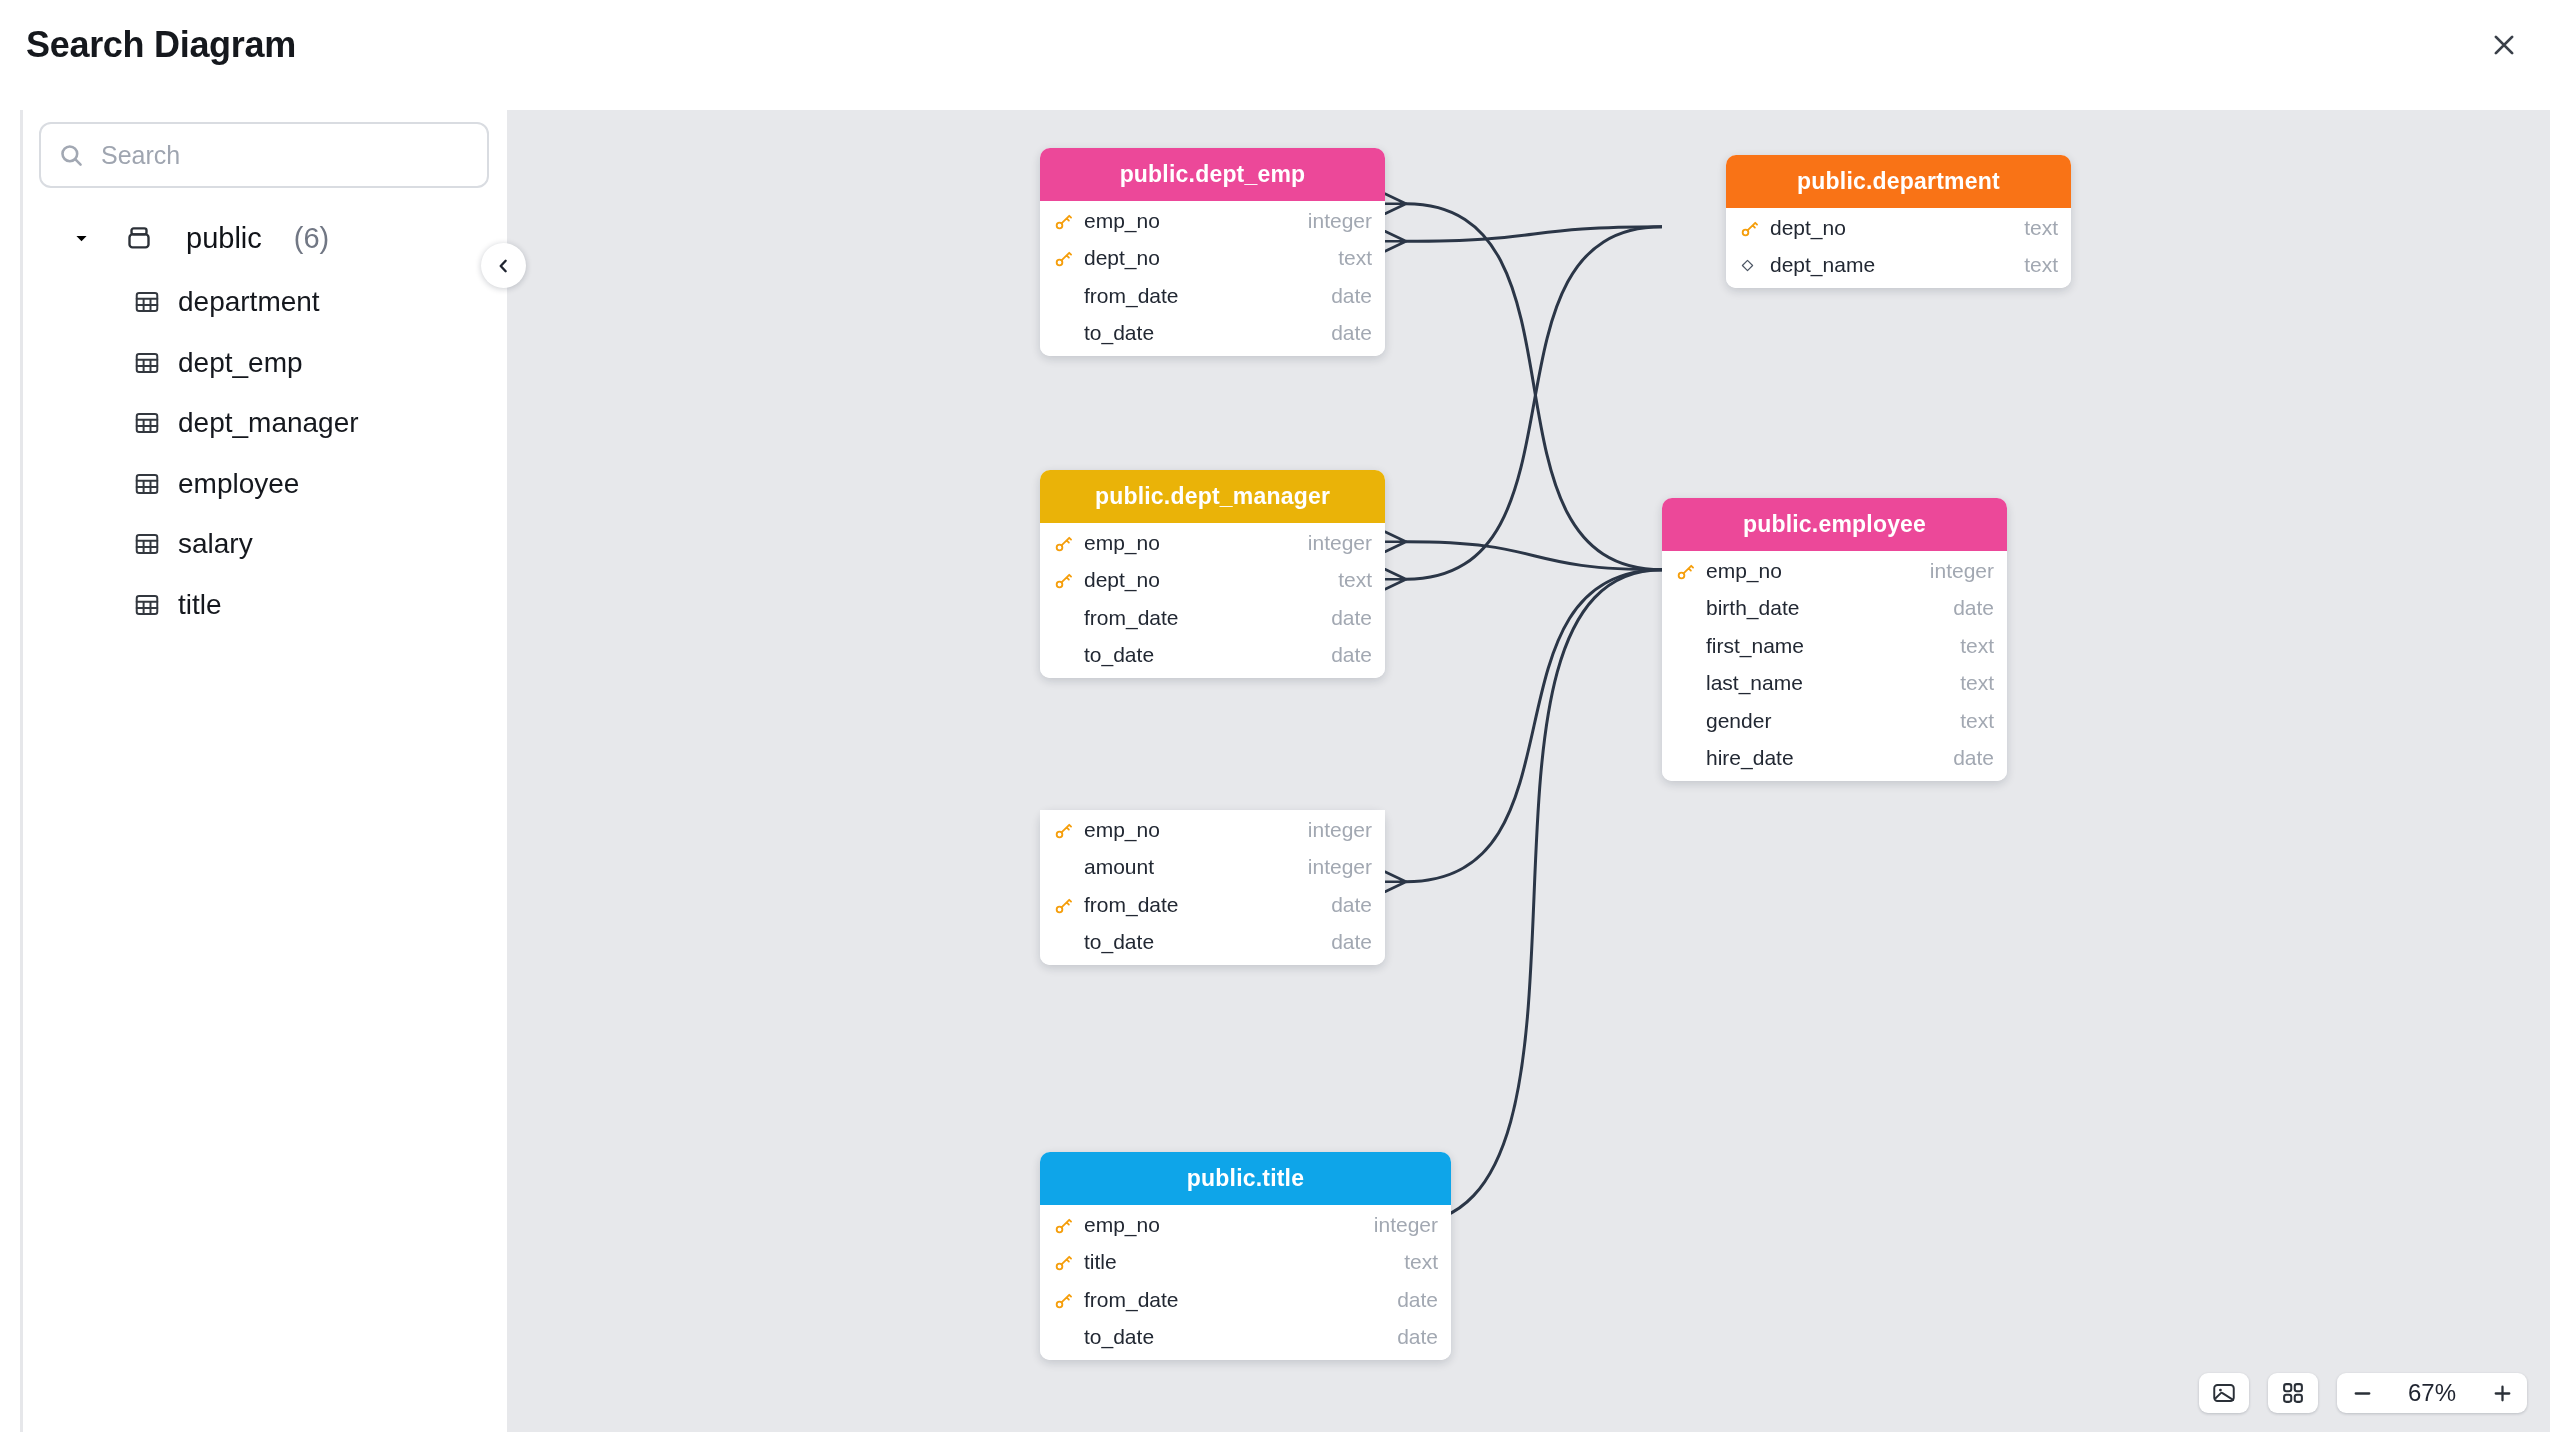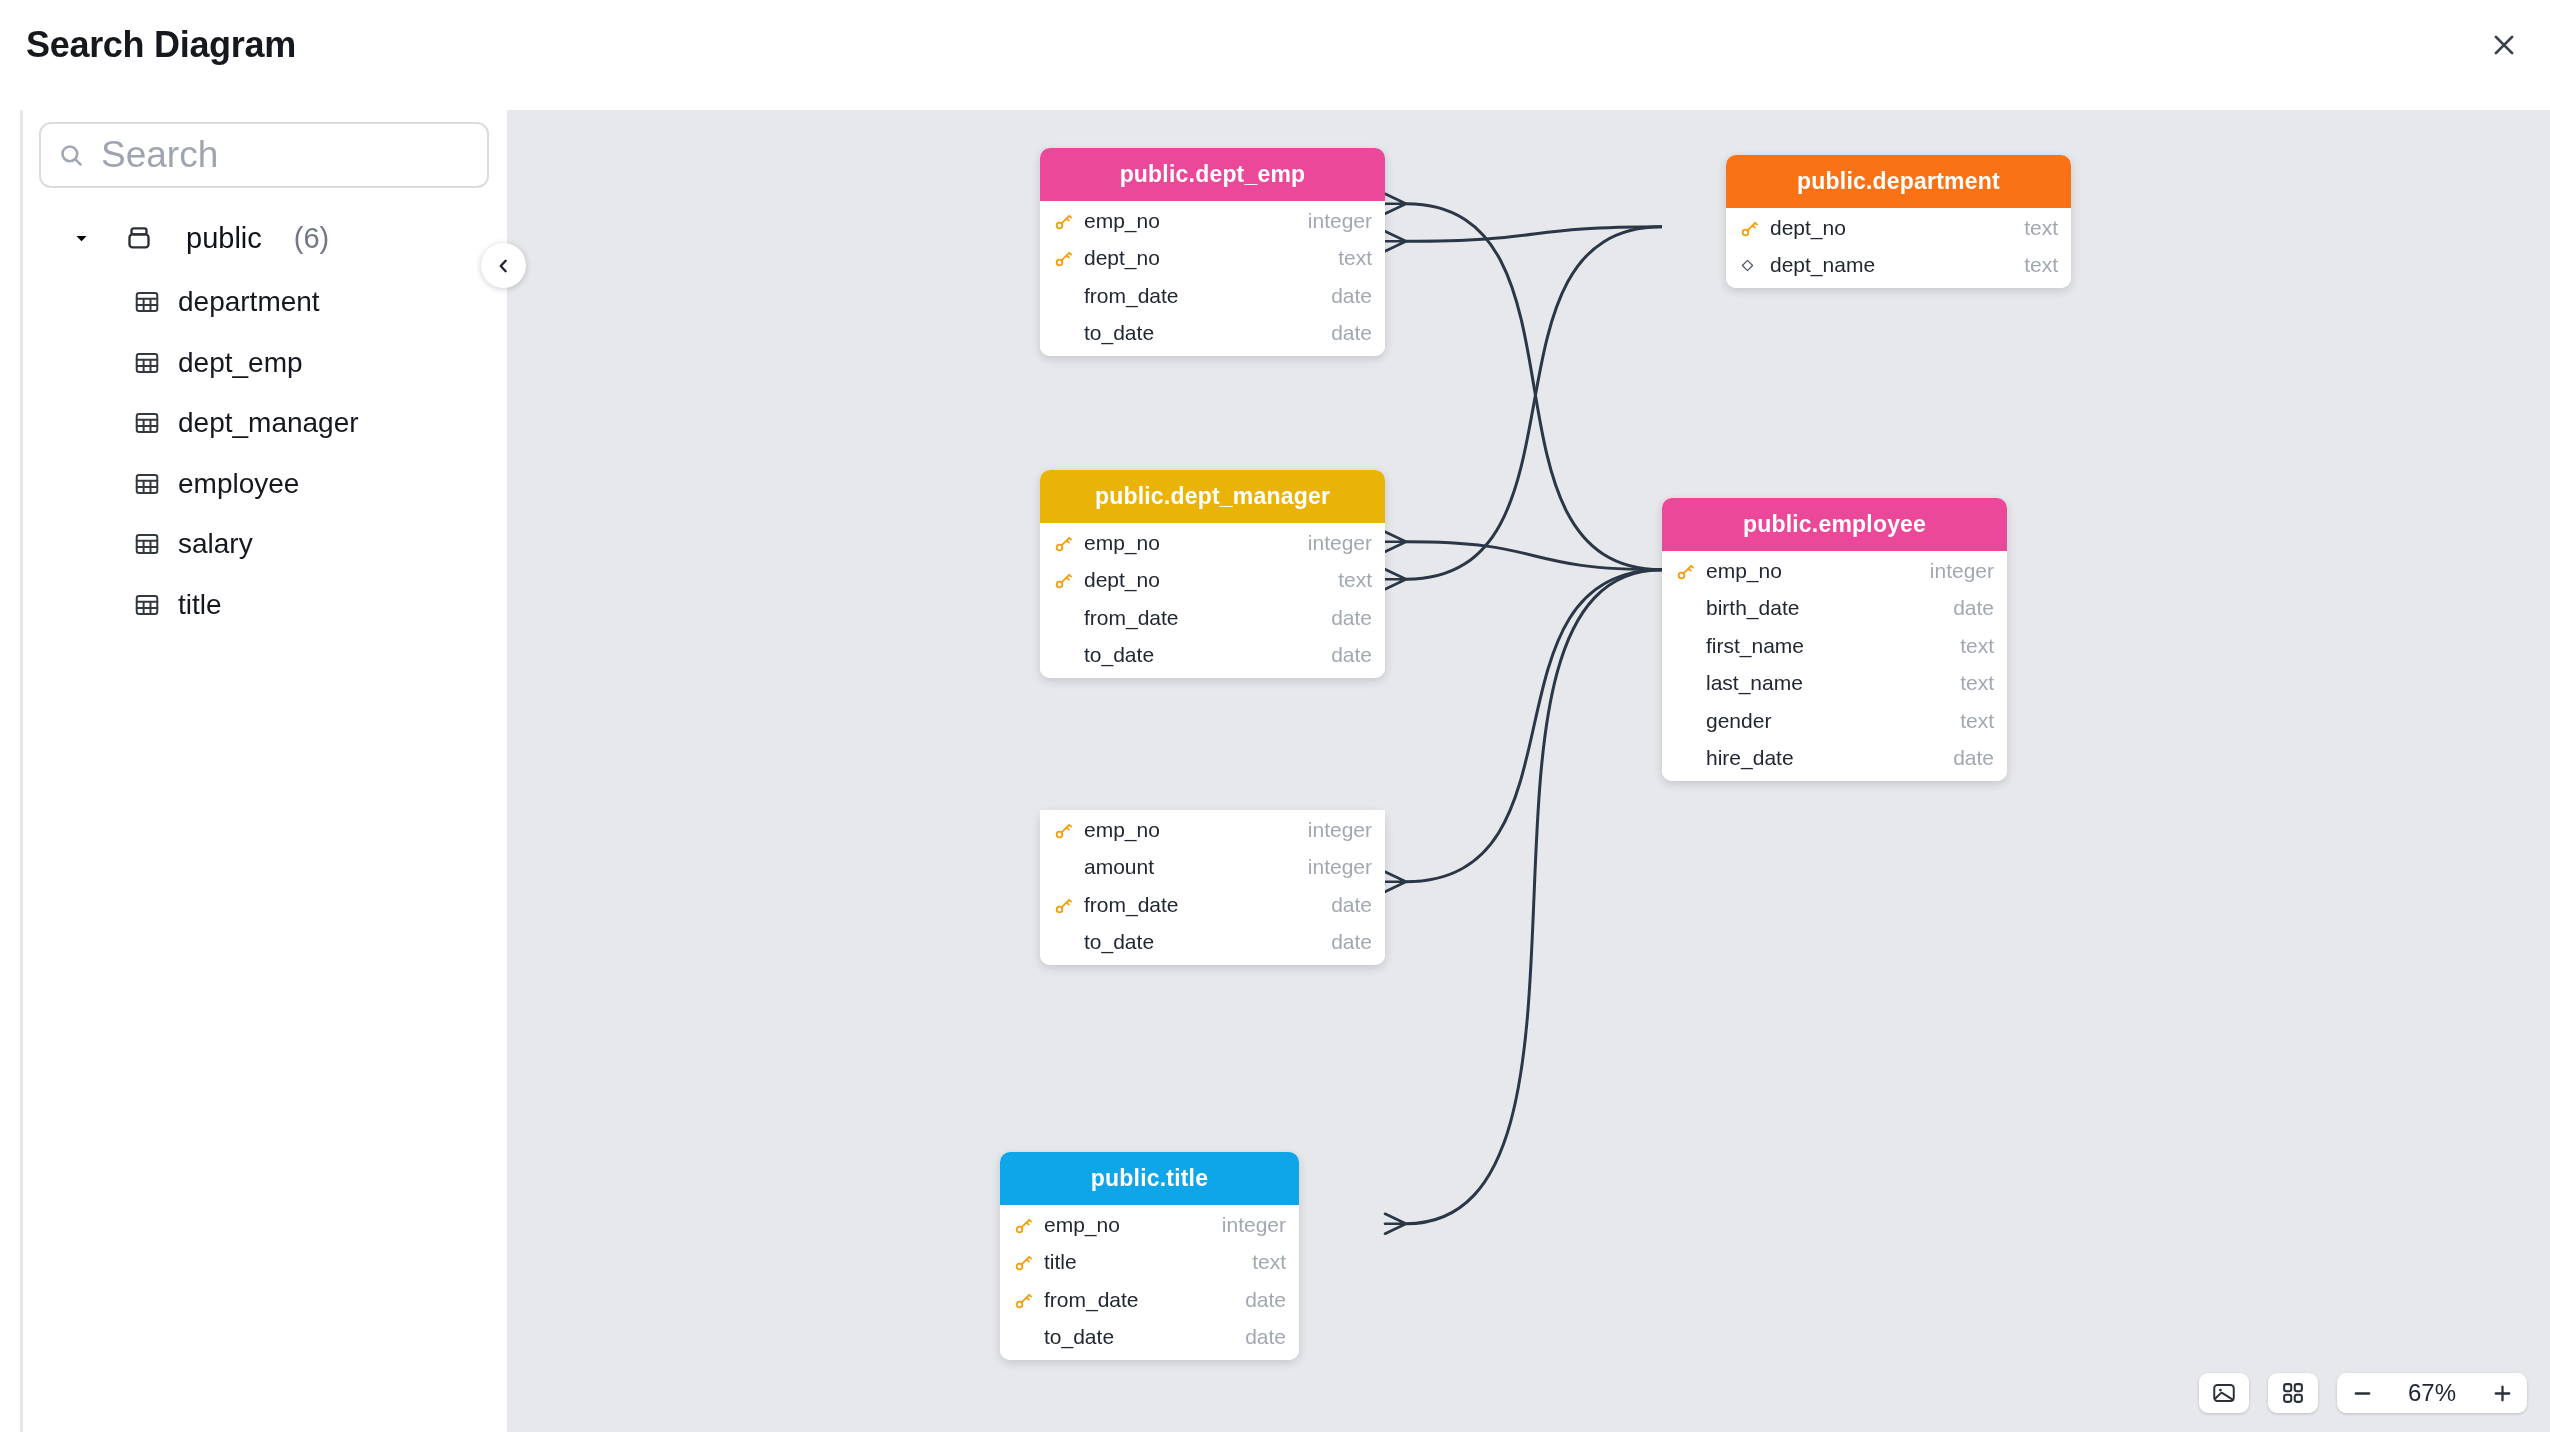--- a/index.html
+++ b/index.html
@@ -25,21 +25,21 @@
   .node-body{background:#fff;border-radius:0 0 10px 10px;padding:1px 0 4px 0;}
   .node-row{display:flex;align-items:center;height:37.5px;padding:0 13px;}
   .row-marker{width:31px;display:flex;align-items:center;}
   .row-name{font-size:21px;color:#222833;}
   .row-type{margin-left:auto;font-size:21px;color:#a2a8b2;}
   
   .sidebar{position:absolute;left:20px;top:110px;bottom:0;width:484px;background:#fff;
     border-left:3px solid #e6e7ea;z-index:5;}
   .search-box{position:absolute;left:16px;top:12px;width:450px;height:66px;border:2px solid #d9dce1;
     border-radius:12px;display:flex;align-items:center;padding:0 16px;gap:14px;box-sizing:border-box;background:#fff;}
-  .search-box input{border:none;outline:none;flex:1;font-size:37px;color:#737373;
+  .search-box input{border:none;outline:none;flex:1;font-size:25px;color:#737373;
     font-family:"Liberation Sans",sans-serif;background:transparent;}
   .search-box input::placeholder{color:#9fa5b0;}
   .tree{position:absolute;left:0;top:100px;right:0;}
   .schema-row{height:56px;display:flex;align-items:center;padding-left:48px;gap:32px;cursor:pointer;}
   .schema-label{font-size:29px;color:#101318;}
   .schema-count{font-size:29px;color:#717784;}
   .tree-items{margin-top:6px;}
   .tree-item{height:60.5px;display:flex;align-items:center;padding-left:110px;gap:17px;
     font-size:28px;color:#15181e;cursor:pointer;}
   .collapse-btn{position:absolute;left:481px;top:243px;width:45px;height:45px;border-radius:50%;
@@ -244,21 +244,21 @@
           <span class="row-name">from_date</span>
           <span class="row-type">date</span>
         </div>
         <div class="node-row">
           <span class="row-marker icon"></span>
           <span class="row-name">to_date</span>
           <span class="row-type">date</span>
         </div>
       </div>
     </div>
-    <div class="node" style="left: 1000px; top: 1152px; width: 299px;">
+    <div class="node" style="left: 1040px; top: 1152px; width: 411px;">
       <div class="node-header" style="background:#0EA5E9">
         <span>public.title</span>
       </div>
       <div class="node-body">
         <div class="node-row">
           <span class="row-marker icon">
             <svg width="22" height="22" viewBox="0 0 24 24" fill="none" stroke="#F59E0B" stroke-width="2" stroke-linecap="round" stroke-linejoin="round">
               <circle cx="7.1" cy="16.9" r="3.1"></circle>
               <path d="M9.3 14.7 L17.7 6.3 M14.9 9.1 L17.3 11.5 M17.7 6.3 L19.7 8.3"></path>
             </svg>

